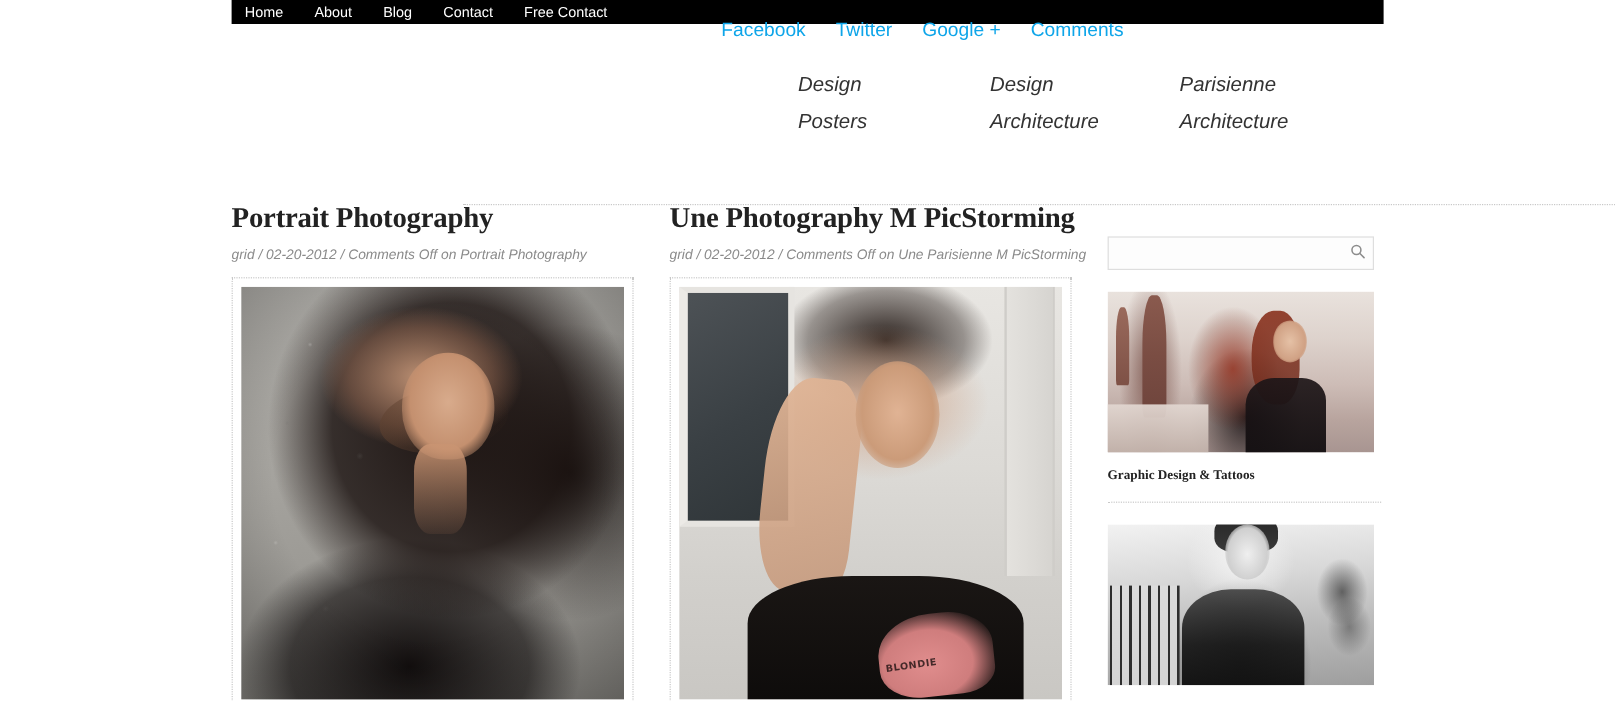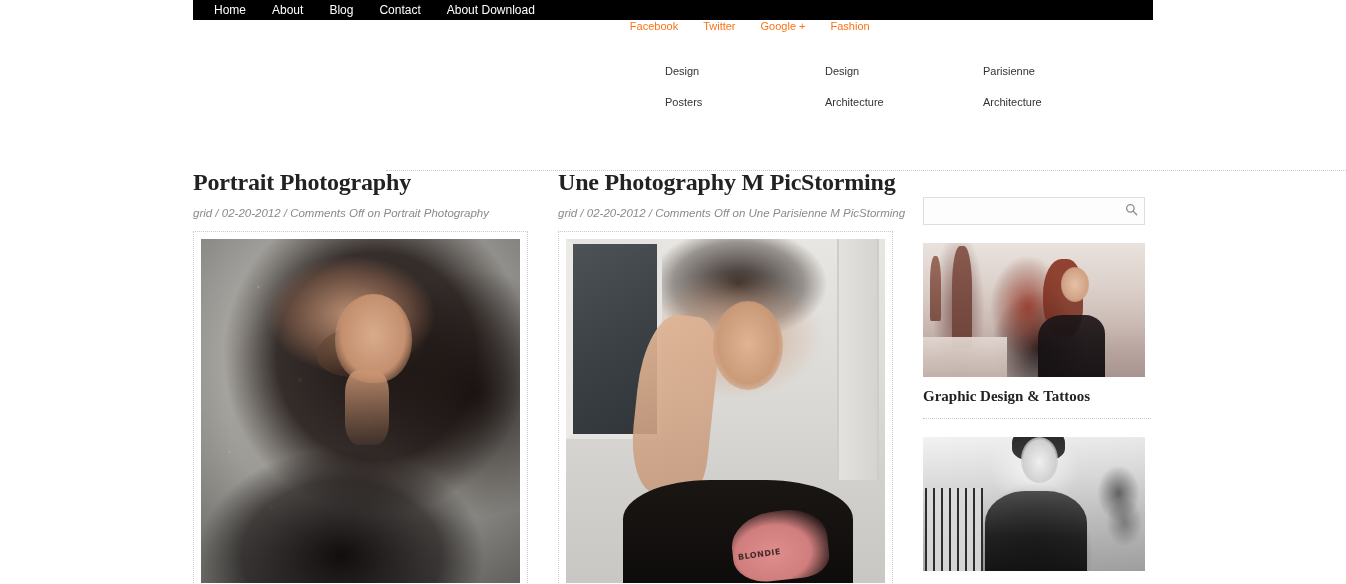--- a/index.html
+++ b/index.html
@@ -19,38 +19,38 @@
     top: 0;
     width: 960px;
     height: 20px;
     background: #000000;
     display: flex;
     align-items: center;
   }
   .topbar-nav {
     display: flex;
     align-items: center;
-    margin-left: 21px;
+    margin-left: 11px;
   }
   .topbar-nav a {
     color: #ffffff;
     font-size: 12px;
     line-height: 20px;
     text-decoration: none;
     margin-right: 26px;
     white-space: nowrap;
   }
   .topbar-social {
     display: flex;
     align-items: center;
     margin-left: 69px;
   }
   .topbar-social a {
-    color: #f97316;
-    font-size: 11px;
+    color: #0ea5e9;
+    font-size: 16px;
     line-height: 20px;
     text-decoration: none;
     margin-right: 25px;
     white-space: nowrap;
     margin-top: 31px;
   }
 
   
   .header {
     position: absolute;
@@ -95,24 +95,25 @@
     position: absolute;
     left: 472px;
     top: 43px;
     width: 420px;
     display: grid;
     grid-template-columns: 160px 158px auto;
     grid-row-gap: 15px;
   }
   .catmenu a {
     color: #333333;
-    font-size: 11px;
+    font-size: 17px;
     text-decoration: none;
     line-height: 16px;
     white-space: nowrap;
+    font-style: italic;
   }
 
   .header-divider {
     position: absolute;
     left: 193px;
     top: 150px;
     width: 960px;
     height: 1px;
     border-top: 1px dotted #c8c8c8;
   }
@@ -370,21 +371,21 @@
     position: absolute;
     left: 52%; bottom: 0;
     width: 30%; height: 46%;
     background: linear-gradient(180deg, rgba(30,22,24,0.92), rgba(18,14,16,0.95));
     border-radius: 36% 30% 0 0;
   }
 
   .widget-title {
     font-family: "Liberation Serif", serif;
     font-weight: bold;
-    font-size: 15px;
+    font-size: 11px;
     line-height: 18px;
     color: #222;
     margin-top: 10px;
   }
   .widget-text {
     margin-top: 7px;
     font-size: 11px;
     line-height: 14.5px;
     color: #4a4a4a;
     width: 222px;
@@ -444,27 +445,27 @@
 </style>
 </head>
 <body>
 
 <div class="topbar">
   <nav class="topbar-nav">
     <a href="#">Home</a>
     <a href="#">About</a>
     <a href="#">Blog</a>
     <a href="#">Contact</a>
-    <a href="#">About Download</a>
+    <a href="#">Free Contact</a>
   </nav>
   <nav class="topbar-social">
     <a href="#">Facebook</a>
     <a href="#">Twitter</a>
     <a href="#">Google +</a>
-    <a href="#">Fashion</a>
+    <a href="#">Comments</a>
   </nav>
 </div>
 
 <div class="header">
 
 
   <nav class="catmenu">
     <a href="#">Design</a>
     <a href="#">Design</a>
     <a href="#">Parisienne</a>

